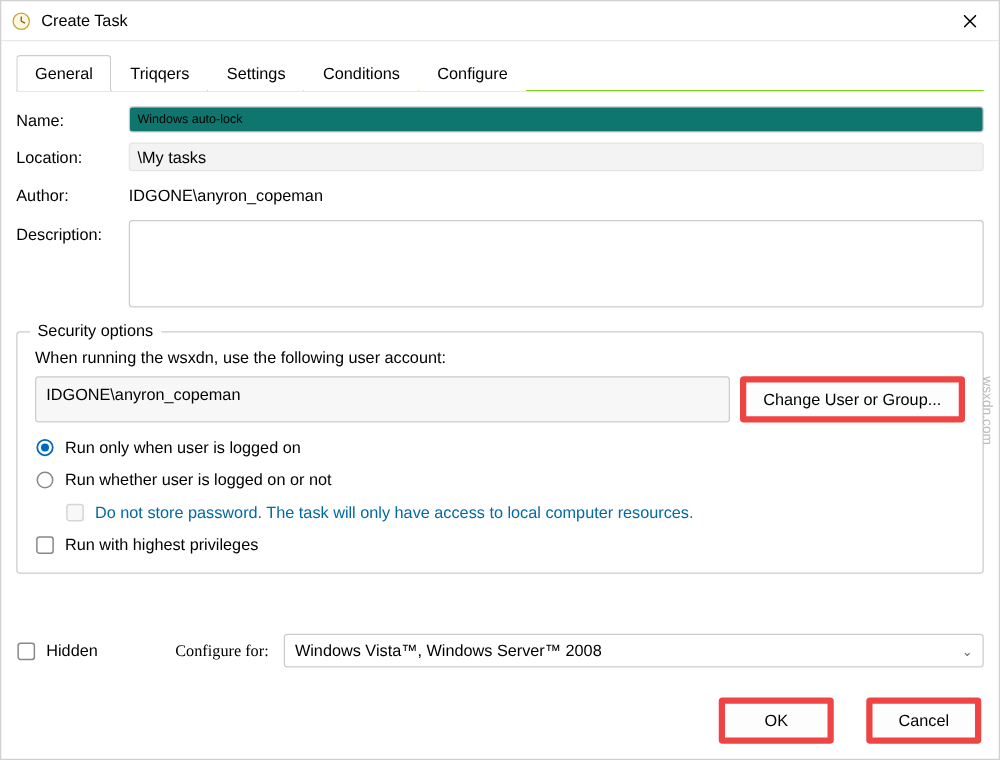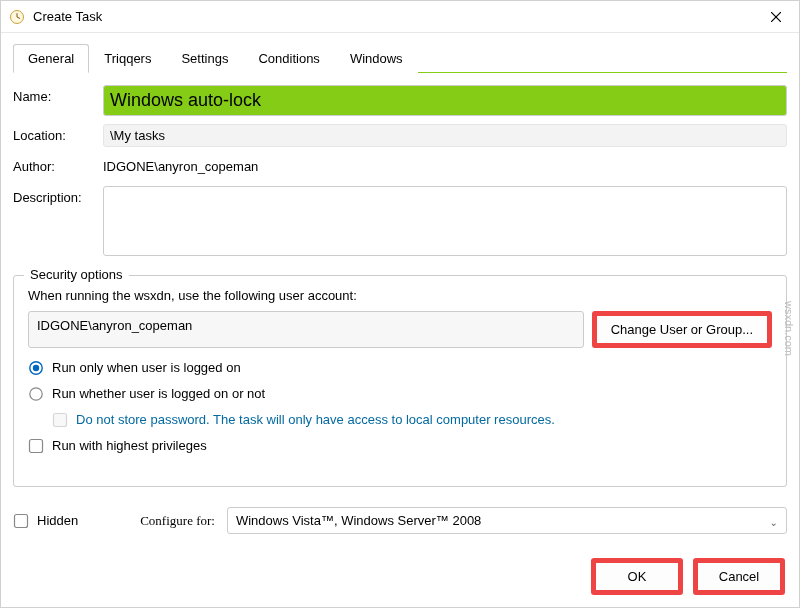--- a/index.html
+++ b/index.html
@@ -9,40 +9,40 @@
 .title-icon { width: 16px; height: 16px; margin-right: 8px; }
 .title-text { flex: 1; font-size: 13px; }
 .close-btn { width: 46px; height: 32px; display: flex; align-items: center; justify-content: center; cursor: pointer; }
 .content { flex: 1; padding: 10px 12px 8px 12px; display: flex; flex-direction: column; }
 .tabs { display: flex; border-bottom: 1px solid #84cc16; margin-bottom: 12px; }
 .tab { padding: 6px 14px; cursor: pointer; border: 1px solid transparent; border-bottom: none; position: relative; top: 1px; background: #fff; border-radius: 3px 3px 0 0; }
 .tab.active { border-color: #ccc; border-bottom: 1px solid #fff; }
 .form-row { display: flex; align-items: flex-start; margin-bottom: 8px; }
 .form-label { width: 90px; padding-top: 4px; }
 .form-value { flex: 1; }
-.text-input { width: 100%; padding: 4px 6px; border: 1px solid #ccc; border-radius: 3px; font-size: 18px; background: #84cc16; }
+.text-input { width: 100%; padding: 4px 6px; border: 1px solid #ccc; border-radius: 3px; font-size: 10px; background: #0f766e; }
 .static-value { padding: 3px 6px; background: #f3f3f3; border: 1px solid #e5e5e5; border-radius: 3px; }
 .static-plain { padding: 4px 0; }
 .textarea { width: 100%; height: 70px; border: 1px solid #ccc; border-radius: 3px; background: #fff; padding: 4px 6px; resize: none; font-family: inherit; font-size: 13px; }
-.fieldset { border: 1px solid #ccc; border-radius: 3px; padding: 12px 14px 22px 14px; margin-top: 8px; position: relative; }
+.fieldset { border: 1px solid #ccc; border-radius: 3px; padding: 12px 14px 4px 14px; margin-top: 8px; position: relative; }
 .fieldset-legend { position: absolute; top: -9px; left: 10px; background: #fff; padding: 0 6px; font-size: 13px; }
 .fieldset-desc { margin-bottom: 8px; }
 .account-row { display: flex; gap: 8px; margin-bottom: 12px; }
 .account-box { flex: 1; padding: 6px 8px; border: 1px solid #ccc; border-radius: 3px; background: #f7f7f7; }
 .btn { padding: 6px 14px; border: 5px solid #ef4444; border-radius: 3px; background: #fdfdfd; cursor: pointer; white-space: nowrap; }
 .radio-row, .check-row { display: flex; align-items: flex-start; gap: 8px; margin-bottom: 10px; }
 .radio, .check { width: 16px; height: 16px; flex-shrink: 0; cursor: pointer; }
 .indent { margin-left: 24px; }
 .disabled { color: #0369a1; }
 .disabled .check { opacity: 0.6; cursor: default; }
 .bottom-row { display: flex; align-items: center; gap: 12px; padding: 8px 0 4px 0; margin-top: auto; }
 .bottom-row .form-label { width: auto; padding: 0; font-family: Liberation Serif, serif; }
 .select { flex: 1; padding: 5px 8px; border: 1px solid #ccc; border-radius: 3px; background: #fff; display: flex; justify-content: space-between; align-items: flex-end; cursor: pointer; }
 .chev { font-size: 10px; color: #666; }
-.footer { display: flex; justify-content: flex-end; gap: 10px; padding: 12px 14px; }
+.footer { display: flex; justify-content: flex-end; gap: 26px; padding: 12px 14px; }
 .footer .btn { min-width: 92px; text-align: center; }
 .watermark { position: absolute; right: 4px; top: 300px; color: #bbb; font-size: 11px; writing-mode: vertical-rl; pointer-events: none; }
 </style>
 </head>
 <body>
 
 <div class="window">
   <div class="titlebar">
     <span class="title-icon">
       <svg width="16" height="16" viewBox="0 0 16 16">
@@ -59,21 +59,21 @@
       </svg>
     </div>
   </div>
 
   <div class="content">
     <div class="tabs">
       <div class="tab active">General</div>
       <div class="tab">Triqqers</div>
       <div class="tab">Settings</div>
       <div class="tab">Conditions</div>
-      <div class="tab">Windows</div>
+      <div class="tab">Configure</div>
     </div>
 
     <div class="form-row">
       <div class="form-label">Name:</div>
       <div class="form-value">
         <input class="text-input" type="text" value="Windows auto-lock" style="">
       </div>
     </div>
 
     <div class="form-row">

